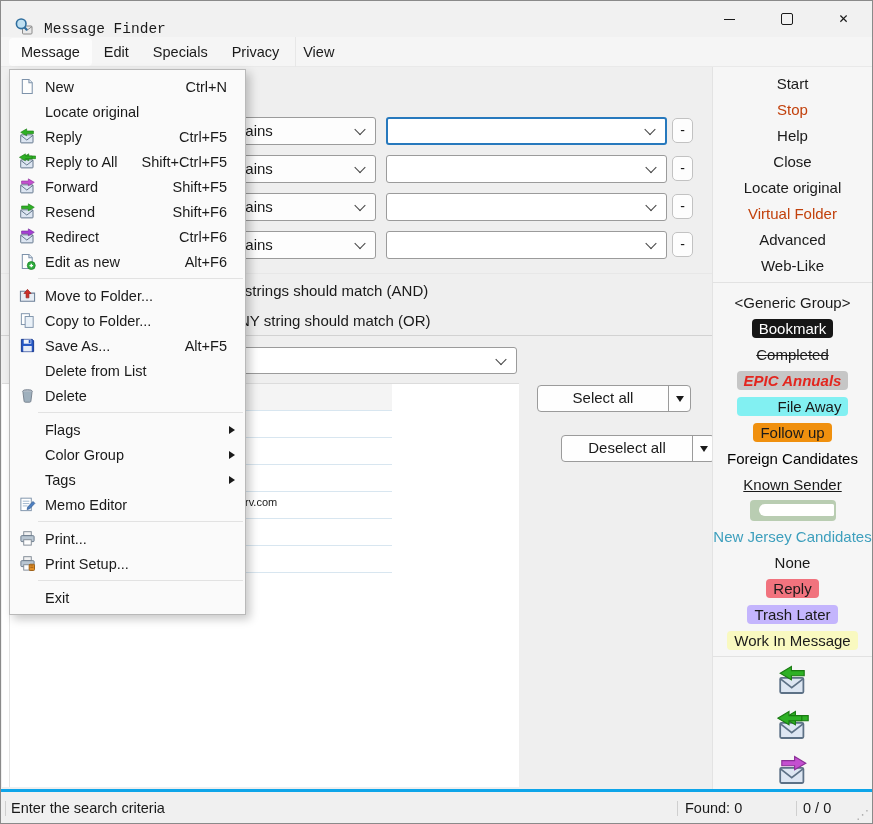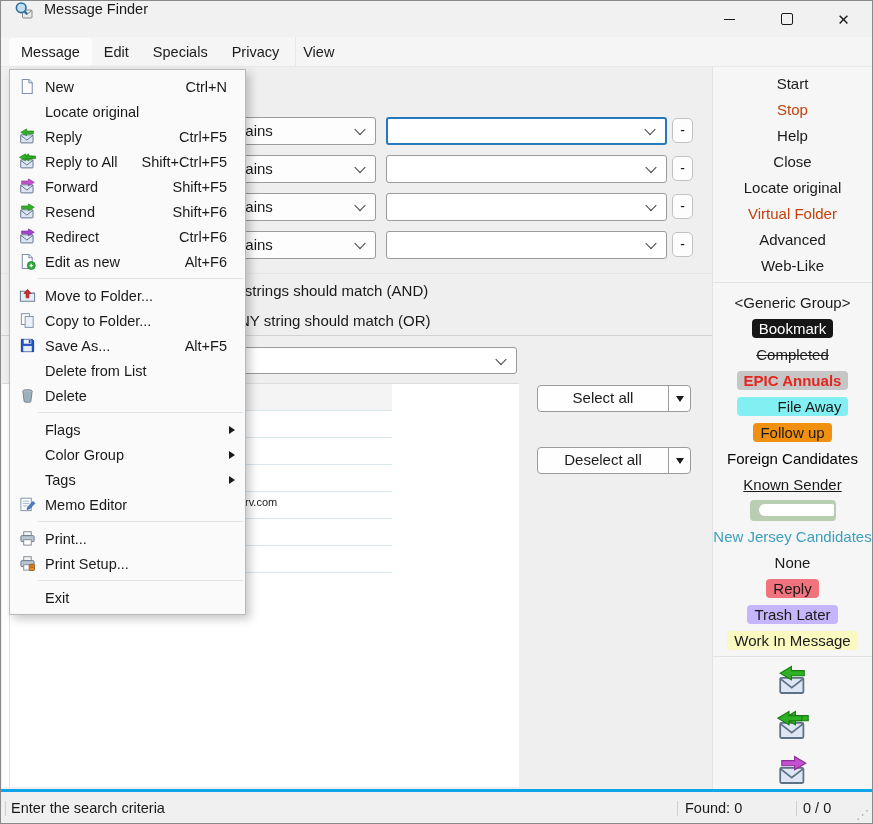--- a/index.html
+++ b/index.html
@@ -1,20 +1,20 @@
 <!DOCTYPE html>
 <html><head>
 <meta charset="utf-8">
 <style>
   html,body{margin:0;padding:0;background:#cfcfcf;}
   body{width:873px;height:824px;font-family:"Liberation Sans","DejaVu Sans",sans-serif;color:#1a1a1a;-webkit-font-smoothing:antialiased;}
   .window{position:relative;width:873px;height:824px;background:#efefef;border:1px solid #8a8a8a;box-sizing:border-box;overflow:hidden;}
 
   
-  .titlebar{position:absolute;top:0;left:0;right:0;height:36px;background:#f1f1f1;display:flex;align-items:flex-start;}
+  .titlebar{position:absolute;top:0;left:0;right:0;height:36px;background:#f1f1f1;display:flex;align-items:flex-end;font-family:Liberation Mono, monospace;}
   .app-icon{width:20px;height:20px;margin-left:13px;flex:none;}
   .app-icon svg{width:20px;height:20px;}
   .win-title{margin-left:10px;font-size:14.5px;}
   .win-controls{position:absolute;right:0;top:0;height:36px;display:flex;}
   .win-btn{width:57px;height:36px;display:flex;align-items:center;justify-content:center;}
   .glyph-min{width:11px;height:1px;background:#1a1a1a;display:block;}
   .glyph-max{width:10px;height:10px;border:1.2px solid #1a1a1a;border-radius:2px;display:block;}
   .glyph-close{font-size:15px;line-height:1;}
 
   
@@ -49,37 +49,37 @@
   .big-combo{position:absolute;top:280px;left:8px;width:508px;height:27px;background:#fff;border:1px solid #9b9b9b;border-radius:3px;box-sizing:border-box;}
 
   .list{position:absolute;top:316px;left:1px;width:517px;bottom:2px;background:#ffffff;border-top:1px solid #dcdcdc;}
   .list::before{content:"";position:absolute;left:7px;top:0;bottom:0;width:1px;background:#e4e4e4;}
   .list-row{margin-left:8px;width:382px;height:27px;border-bottom:1px solid #d8e6f0;position:relative;box-sizing:border-box;}
   .list-row.shaded{background:#f4f4f4;}
   .row-text{position:absolute;left:235px;top:4px;font-size:11px;}
 
   .split-btn{position:absolute;left:536px;width:154px;height:27px;background:#fefefe;border:1px solid #9b9b9b;border-radius:4px;box-sizing:border-box;display:flex;}
   .select-all{top:318px;}
-  .deselect-all{top:380px;}
+  .deselect-all{top:368px;margin-left:24px;}
   .split-main{flex:1;text-align:center;line-height:24px;font-size:15px;}
   .split-arrow{width:21px;border-left:1px solid #9b9b9b;display:flex;align-items:center;justify-content:center;}
   .tri{width:0;height:0;border-left:4.5px solid transparent;border-right:4.5px solid transparent;border-top:6px solid #1a1a1a;}
 
   
   .sidebar{position:absolute;top:0;right:0;bottom:0;width:160px;background:#f6f6f6;border-left:1px solid #e3e3e3;box-sizing:border-box;}
   .side-actions{padding-top:4px;}
   .side-action{height:26px;line-height:26px;text-align:center;font-size:15px;}
   .side-action.disabled{color:#c2410c;}
   .side-sep{height:1px;background:#e2e2e2;margin:3px 0;}
   .side-groups{padding-top:3px;}
   .group-row{height:26px;display:flex;align-items:center;justify-content:center;}
   .group-label{padding:1px 7px;border-radius:4px;font-size:15px;white-space:nowrap;}
   .group-label.strike{text-decoration:line-through;}
   .group-label.underline{text-decoration:underline;}
-  .group-label.italic{}
+  .group-label.italic{font-style:italic;}
   .group-label.bold{font-weight:bold;}
   .group-label.redacted{width:86px;height:21px;padding:0;position:relative;}
   .group-label.redacted::after{content:"";position:absolute;left:9px;top:4px;right:2px;height:12px;background:#fff;border-radius:8px 2px 2px 8px;}
   .mail-buttons{display:flex;flex-direction:column;align-items:center;padding-top:6px;gap:11px;}
   .mail-btn{width:34px;height:34px;display:flex;align-items:center;justify-content:center;}
   .mail-btn svg{width:32px;height:32px;}
 
   
   .statusbar{position:absolute;bottom:0;left:0;right:0;height:34px;background:#f0f0f0;border-top:3px solid #0ea5e9;box-sizing:border-box;font-size:14.5px;}
   .status-msg{position:absolute;left:10px;top:8px;}

